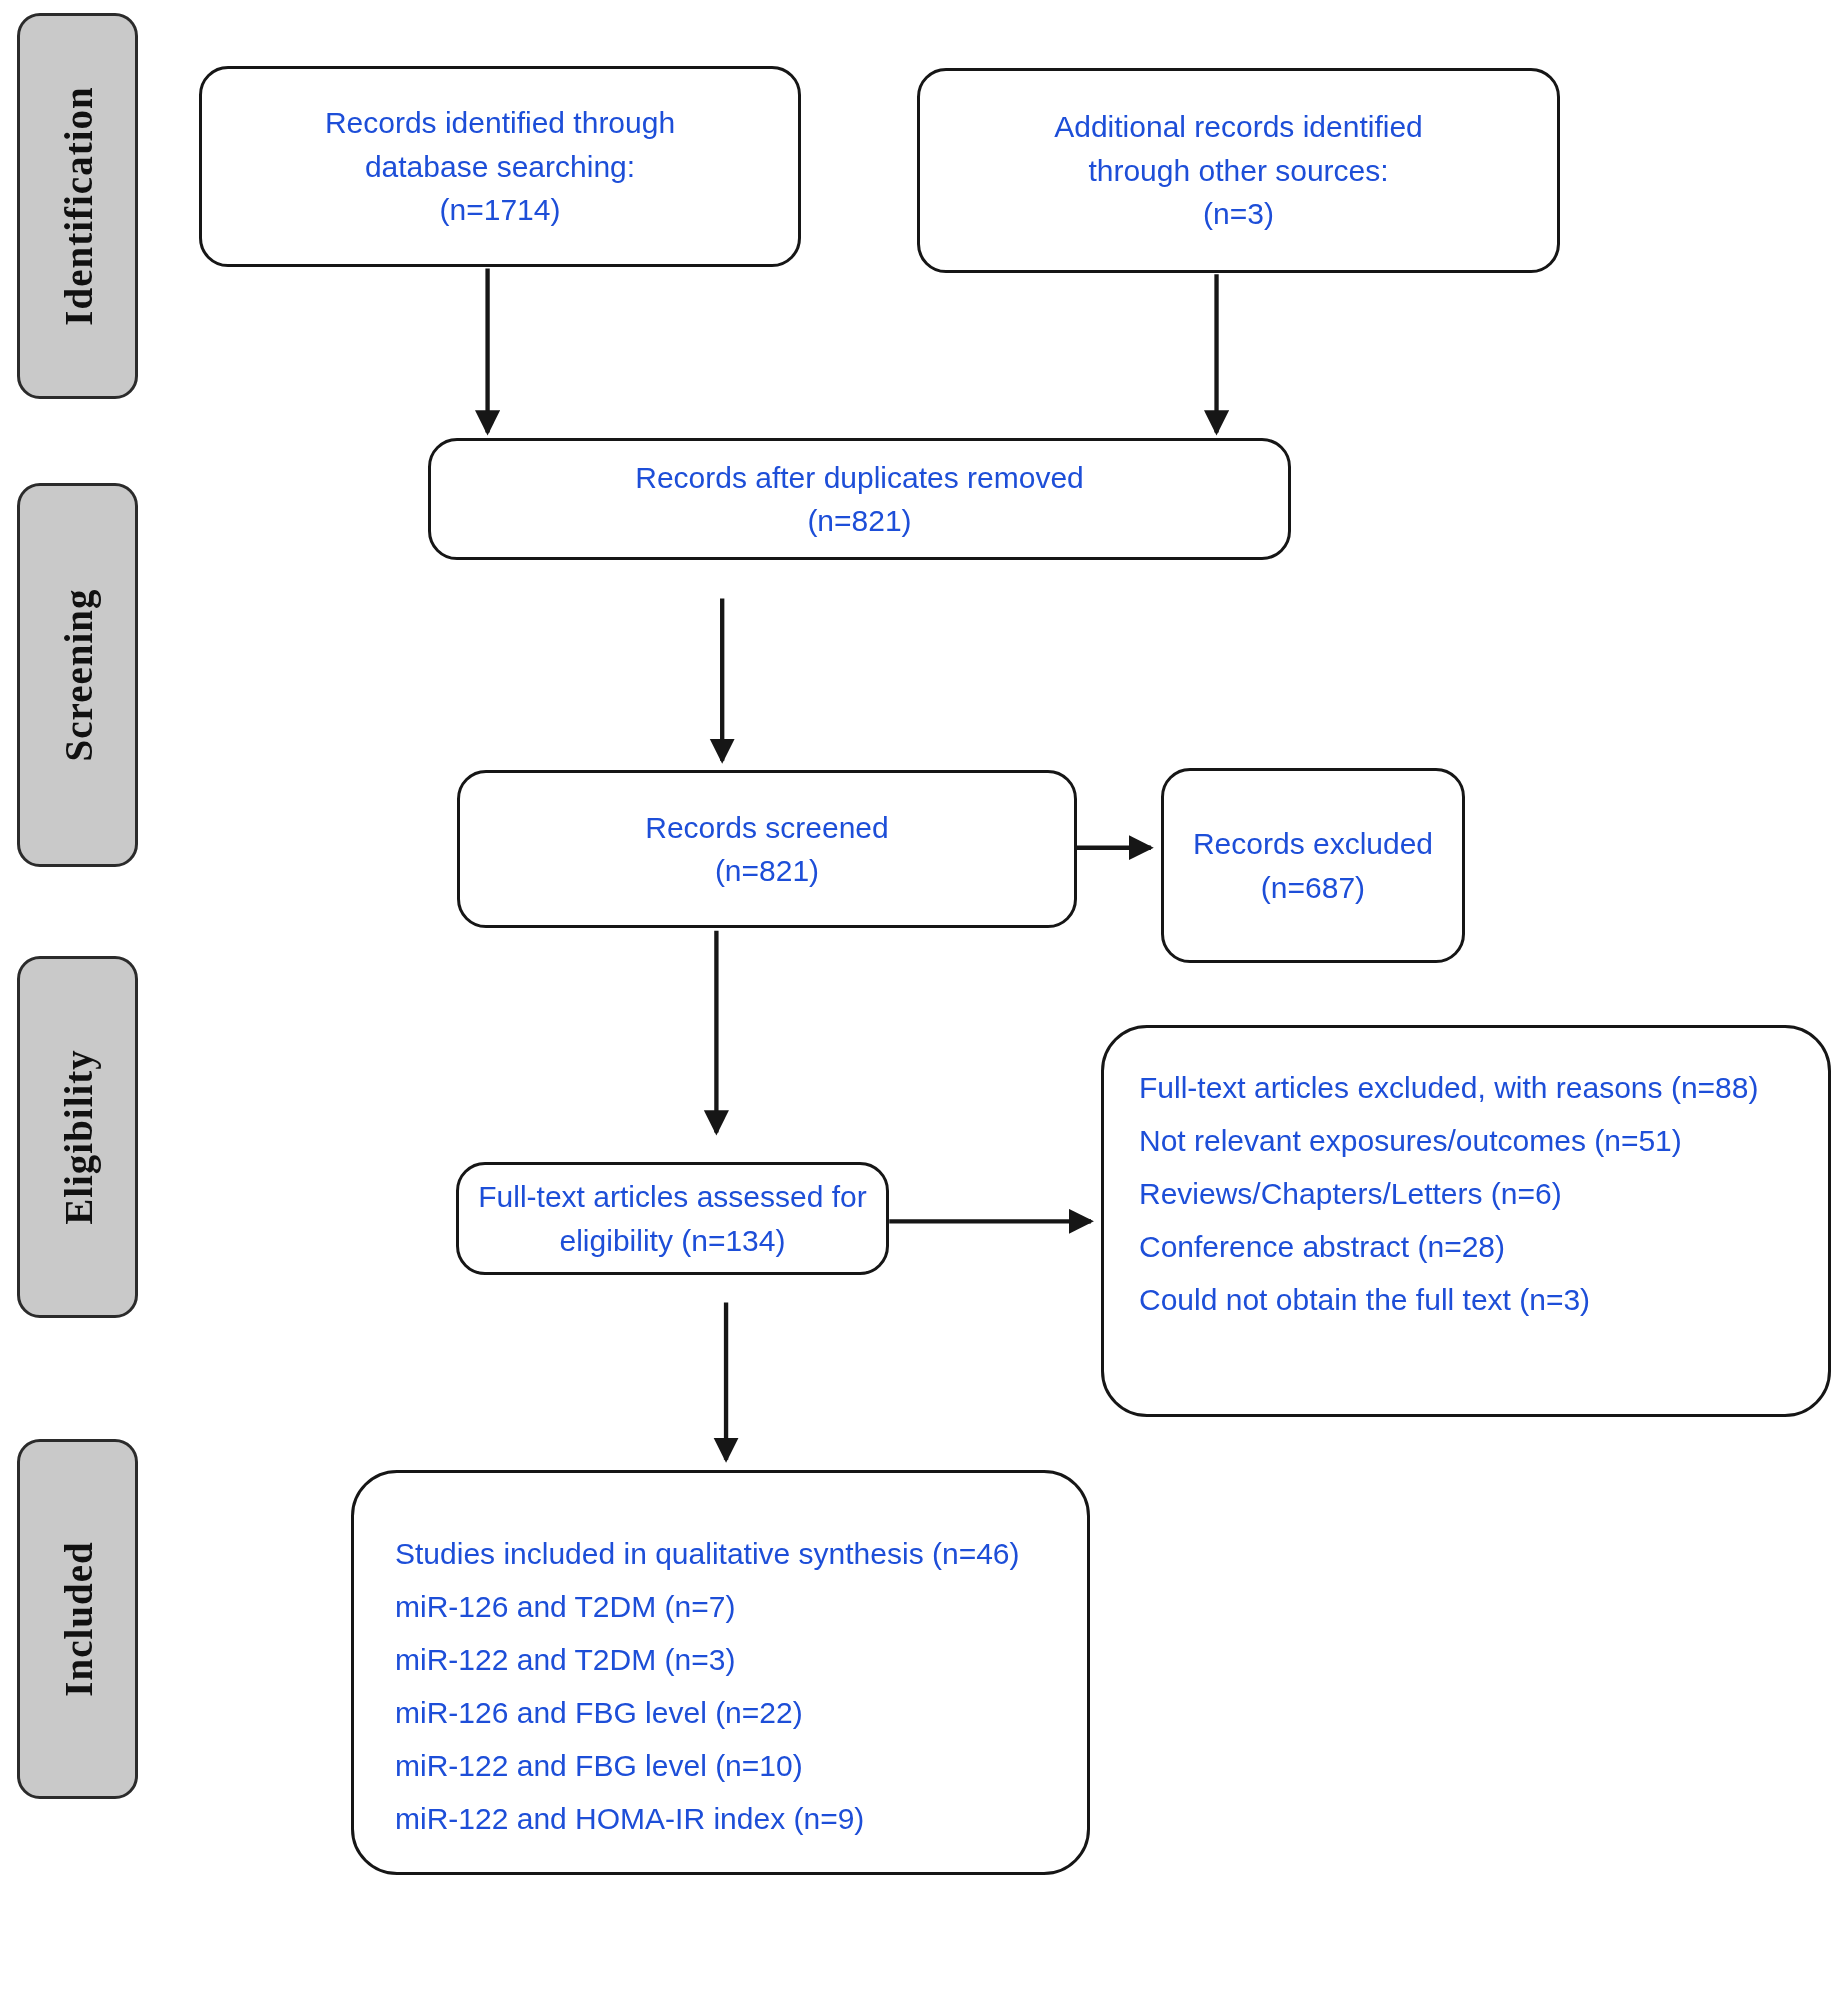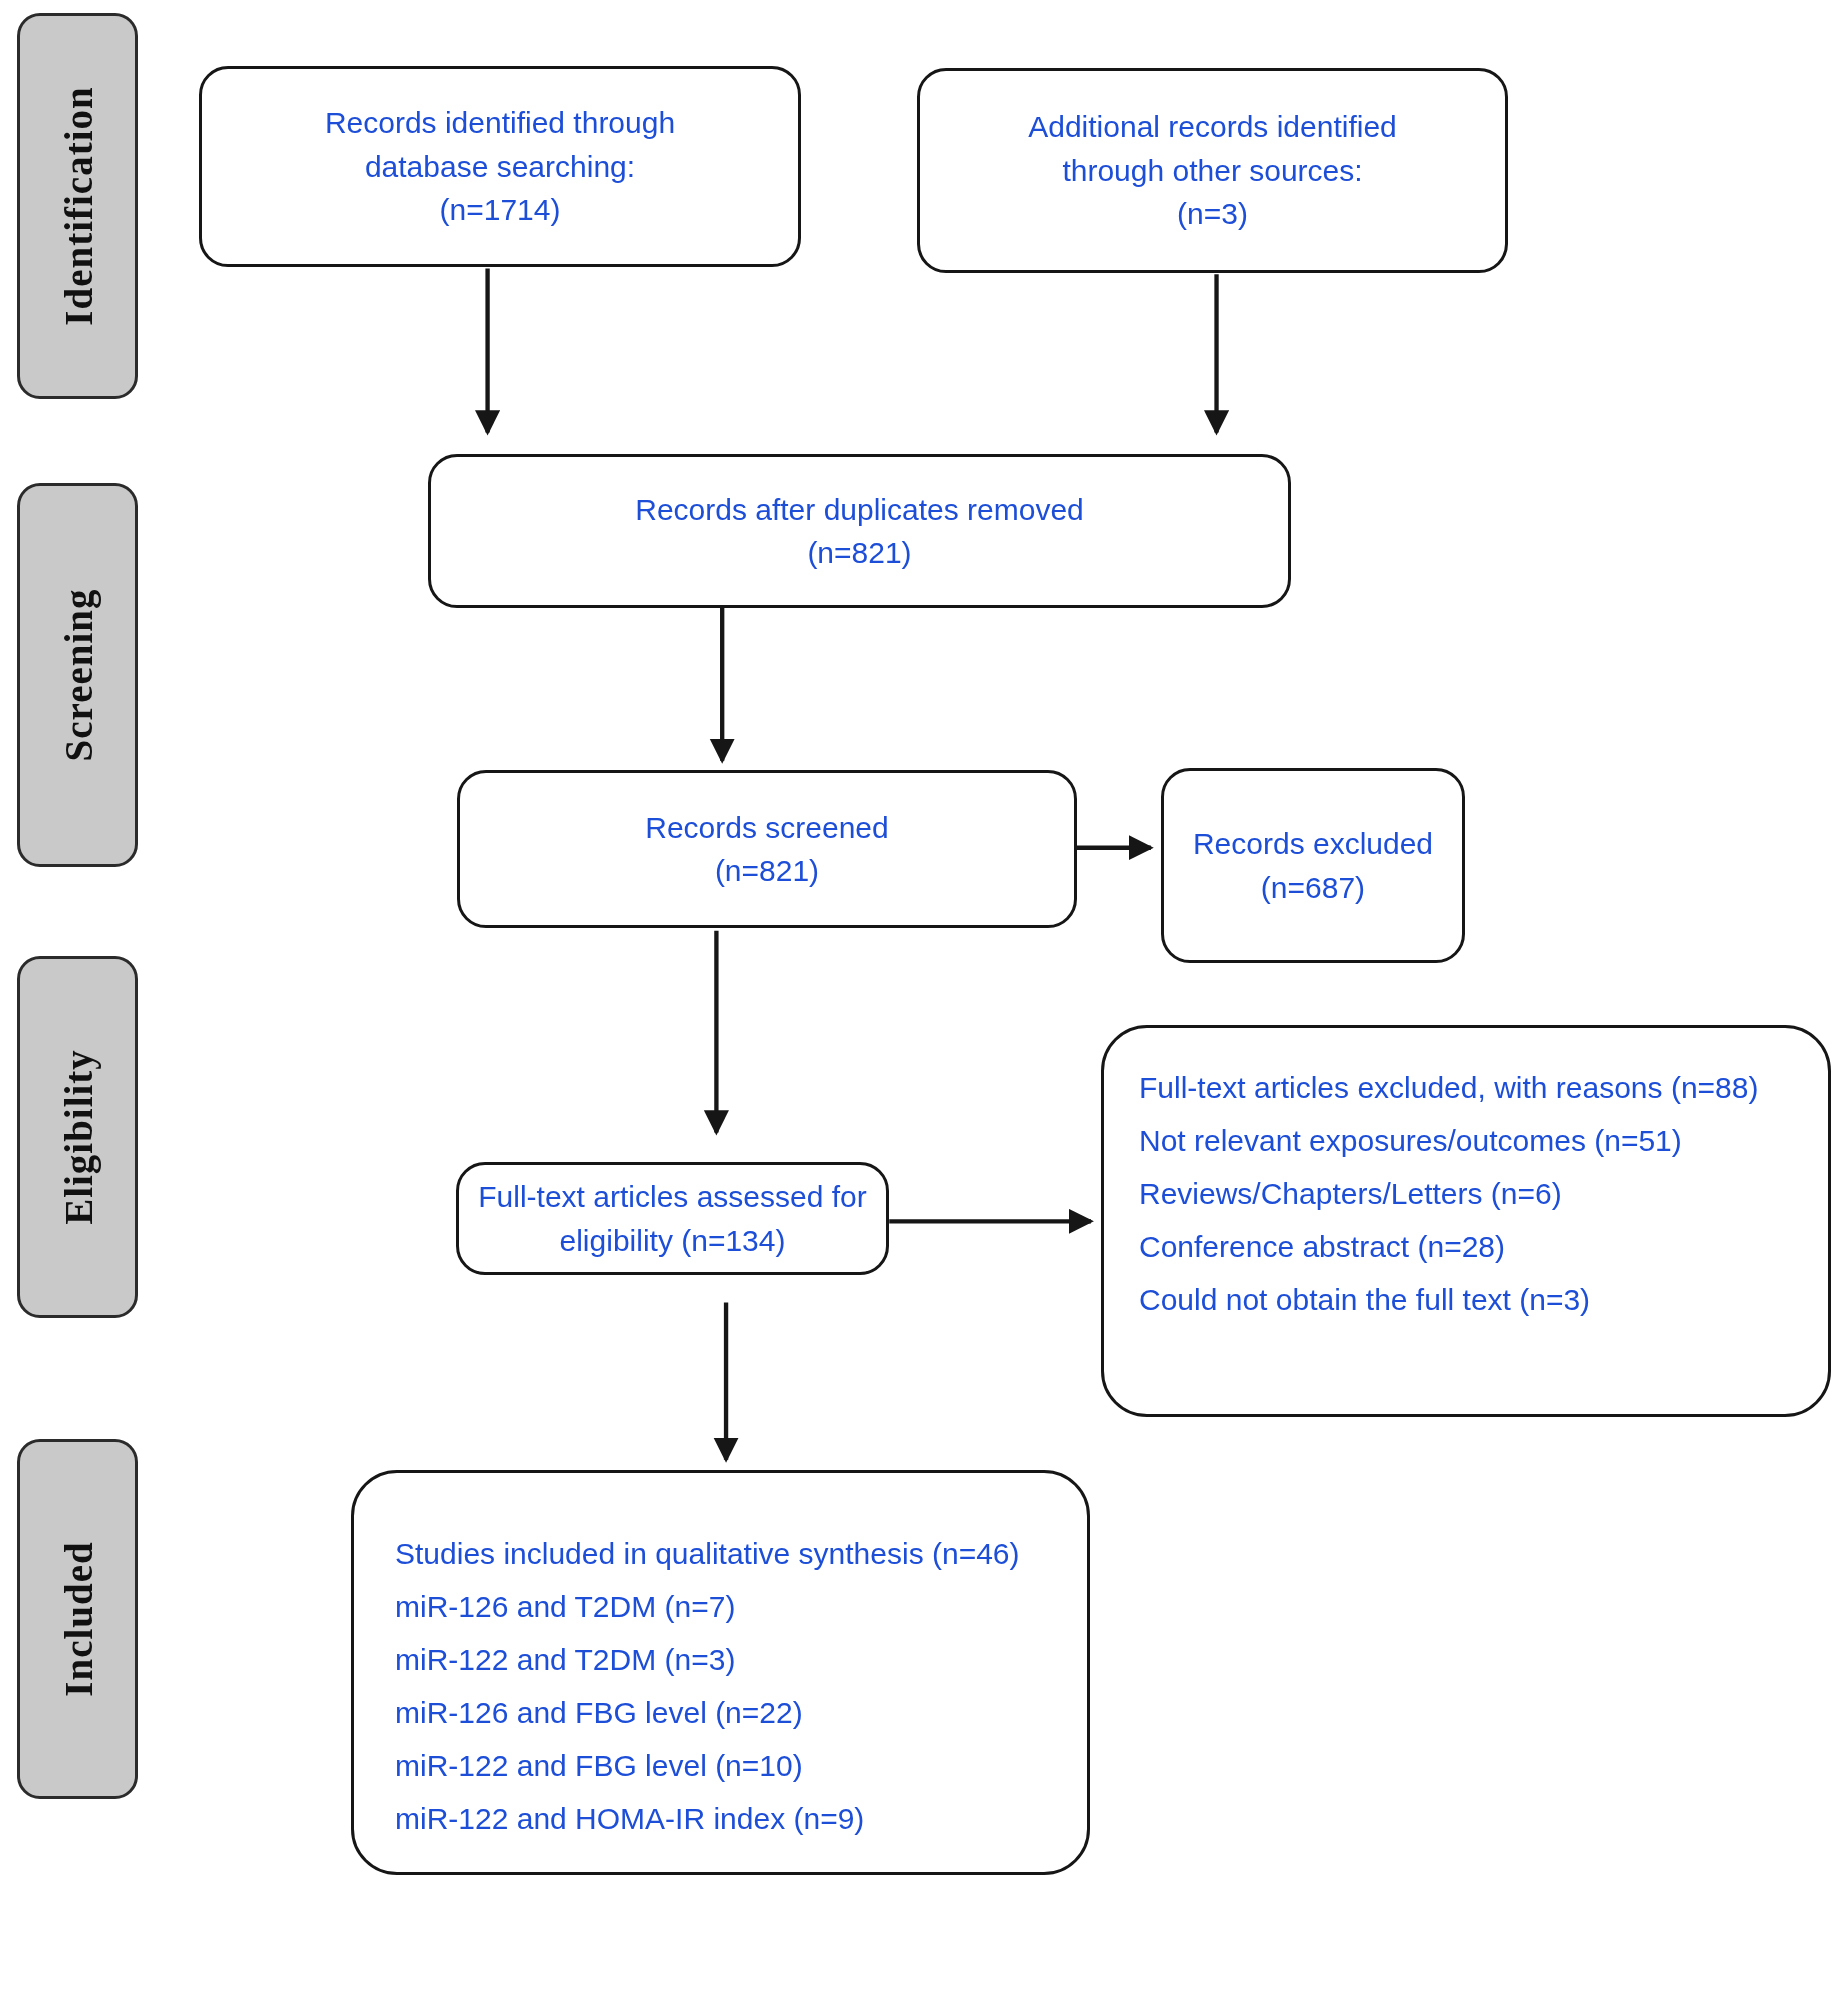--- a/index.html
+++ b/index.html
@@ -112,27 +112,27 @@
   <div class="stage" style="top:1439px; height:360px;">
     <span>Included</span>
   </div>
 
   <div class="fbox center" id="box-records-identified" style="left:199px; top:66px; width:602px; height:201px;">
     <div class="txt">Records identified through
 database searching:
 (n=1714)</div>
   </div>
 
-  <div class="fbox center" id="box-additional-records" style="left:917px; top:68px; width:591px; height:205px;">
+  <div class="fbox center" id="box-additional-records" style="left:917px; top:68px; width:643px; height:205px;">
     <div class="txt">Additional records identified
 through other sources:
 (n=3)</div>
   </div>
 
-  <div class="fbox center" id="box-duplicates-removed" style="left:428px; top:454px; width:863px; height:154px;">
+  <div class="fbox center" id="box-duplicates-removed" style="left:428px; top:438px; width:863px; height:122px;">
     <div class="txt">Records after duplicates removed
 (n=821)</div>
   </div>
 
   <div class="fbox center" id="box-records-screened" style="left:457px; top:770px; width:620px; height:158px;">
     <div class="txt">Records screened
 (n=821)</div>
   </div>
 
   <div class="fbox center" id="box-records-excluded" style="left:1161px; top:768px; width:304px; height:195px;">

